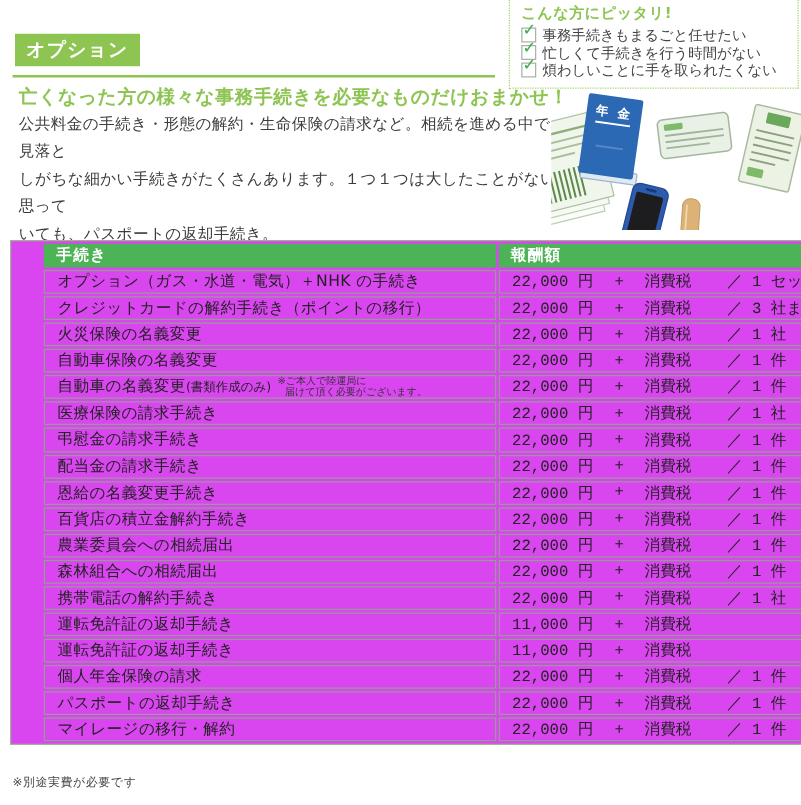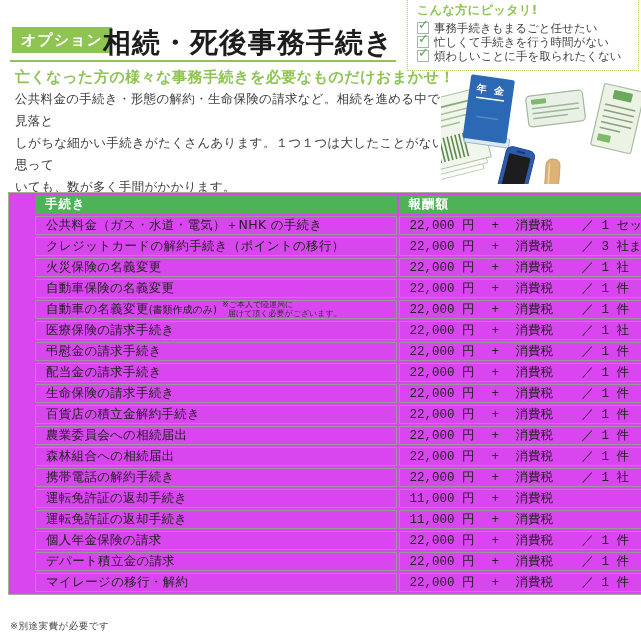--- a/index.html
+++ b/index.html
@@ -101,21 +101,20 @@
     position:absolute;left:10px;top:620px;
     font-size:9.5px;color:#444;letter-spacing:0.5px;
   }
 </style>
 </head>
 <body>
 
 <div id="page">
 
   <span class="badge">オプション</span>
-  <h1 class="page-title">相続・死後事務手続き</h1>
   <div class="title-underline"></div>
 
   <div class="fit-box">
     <div class="fit-box-title">こんな方にピッタリ!</div>
     <div id="fit-items">
         <div class="fit-item">
           <span class="cb">
             <span class="cb-mark">✓</span>
           </span>
           <span>事務手続きもまるごと任せたい</span>
@@ -132,21 +131,21 @@
           </span>
           <span>煩わしいことに手を取られたくない</span>
         </div>
       </div>
   </div>
 
   <div class="intro-heading">亡くなった方の様々な事務手続きを必要なものだけおまかせ！</div>
   <div class="intro-body" id="intro-body">
       <div>公共料金の手続き・形態の解約・生命保険の請求など。相続を進める中で、見落と</div>
       <div>しがちな細かい手続きがたくさんあります。１つ１つは大したことがないと思って</div>
-      <div>いても、数が多く手間がかかります。</div>
+      <div>いても、パスポートの返却手続き。</div>
       <div>そんな手間のかかる事務手続きも、ご希望に合わせて弊所が代行いたします。</div>
     </div>
 
   <svg class="illustration" viewBox="0 0 200 110" xmlns="http://www.w3.org/2000/svg">
 
     <g transform="rotate(-14 10 70)">
       <rect x="-20" y="32" width="56" height="70" fill="#fbfdfa" stroke="#bccdb3" stroke-width="1"></rect>
       <rect x="-15" y="27" width="56" height="70" fill="#f7faf4" stroke="#bccdb3" stroke-width="1"></rect>
       <rect x="-10" y="22" width="56" height="70" fill="#f1f6ec" stroke="#adc2a2" stroke-width="1"></rect>
       <line x1="-4" y1="32" x2="40" y2="32" stroke="#8fae77" stroke-width="2"></line>
@@ -209,21 +208,21 @@
 
   <table class="fee-table">
     <thead>
       <tr>
         <th class="proc">手続き</th>
         <th>報酬額</th>
       </tr>
     </thead>
     <tbody id="fee-body">
         <tr>
-          <td class="proc"><span class="proc-main">公共料金（ガス・水道・電気）＋NHK の手続き</span></td>
+          <td class="proc"><span class="proc-main">オプション（ガス・水道・電気）＋NHK の手続き</span></td>
           <td class="fee">
             <span class="fee-inner">
               <span class="fee-price">22,000 円</span>
               <span class="fee-plus">+</span>
               <span class="fee-tax">消費税</span>
               <span class="fee-unit">／ 1 セット</span>
             </span>
           </td>
         </tr>
         <tr>
@@ -297,21 +296,21 @@
           <td class="fee">
             <span class="fee-inner">
               <span class="fee-price">22,000 円</span>
               <span class="fee-plus">+</span>
               <span class="fee-tax">消費税</span>
               <span class="fee-unit">／ 1 件</span>
             </span>
           </td>
         </tr>
         <tr>
-          <td class="proc"><span class="proc-main">生命保険の請求手続き</span></td>
+          <td class="proc"><span class="proc-main">恩給の名義変更手続き</span></td>
           <td class="fee">
             <span class="fee-inner">
               <span class="fee-price">22,000 円</span>
               <span class="fee-plus">+</span>
               <span class="fee-tax">消費税</span>
               <span class="fee-unit">／ 1 件</span>
             </span>
           </td>
         </tr>
         <tr>
@@ -385,21 +384,21 @@
           <td class="fee">
             <span class="fee-inner">
               <span class="fee-price">22,000 円</span>
               <span class="fee-plus">+</span>
               <span class="fee-tax">消費税</span>
               <span class="fee-unit">／ 1 件</span>
             </span>
           </td>
         </tr>
         <tr>
-          <td class="proc"><span class="proc-main">デパート積立金の請求</span></td>
+          <td class="proc"><span class="proc-main">パスポートの返却手続き</span></td>
           <td class="fee">
             <span class="fee-inner">
               <span class="fee-price">22,000 円</span>
               <span class="fee-plus">+</span>
               <span class="fee-tax">消費税</span>
               <span class="fee-unit">／ 1 件</span>
             </span>
           </td>
         </tr>
         <tr>

